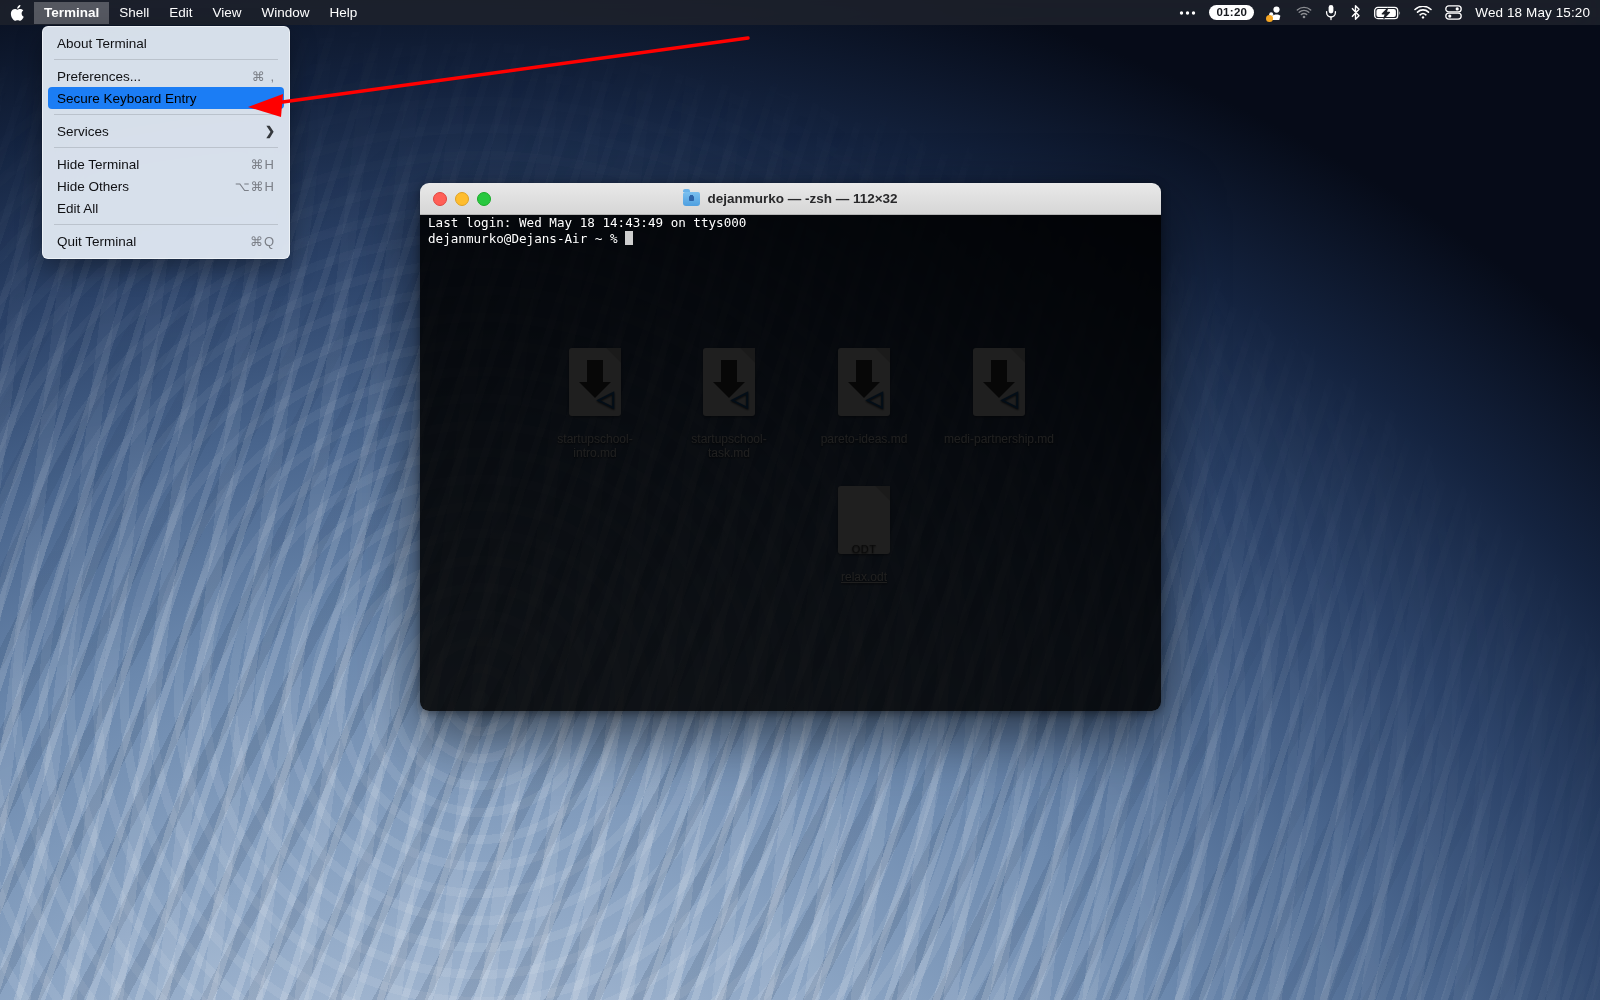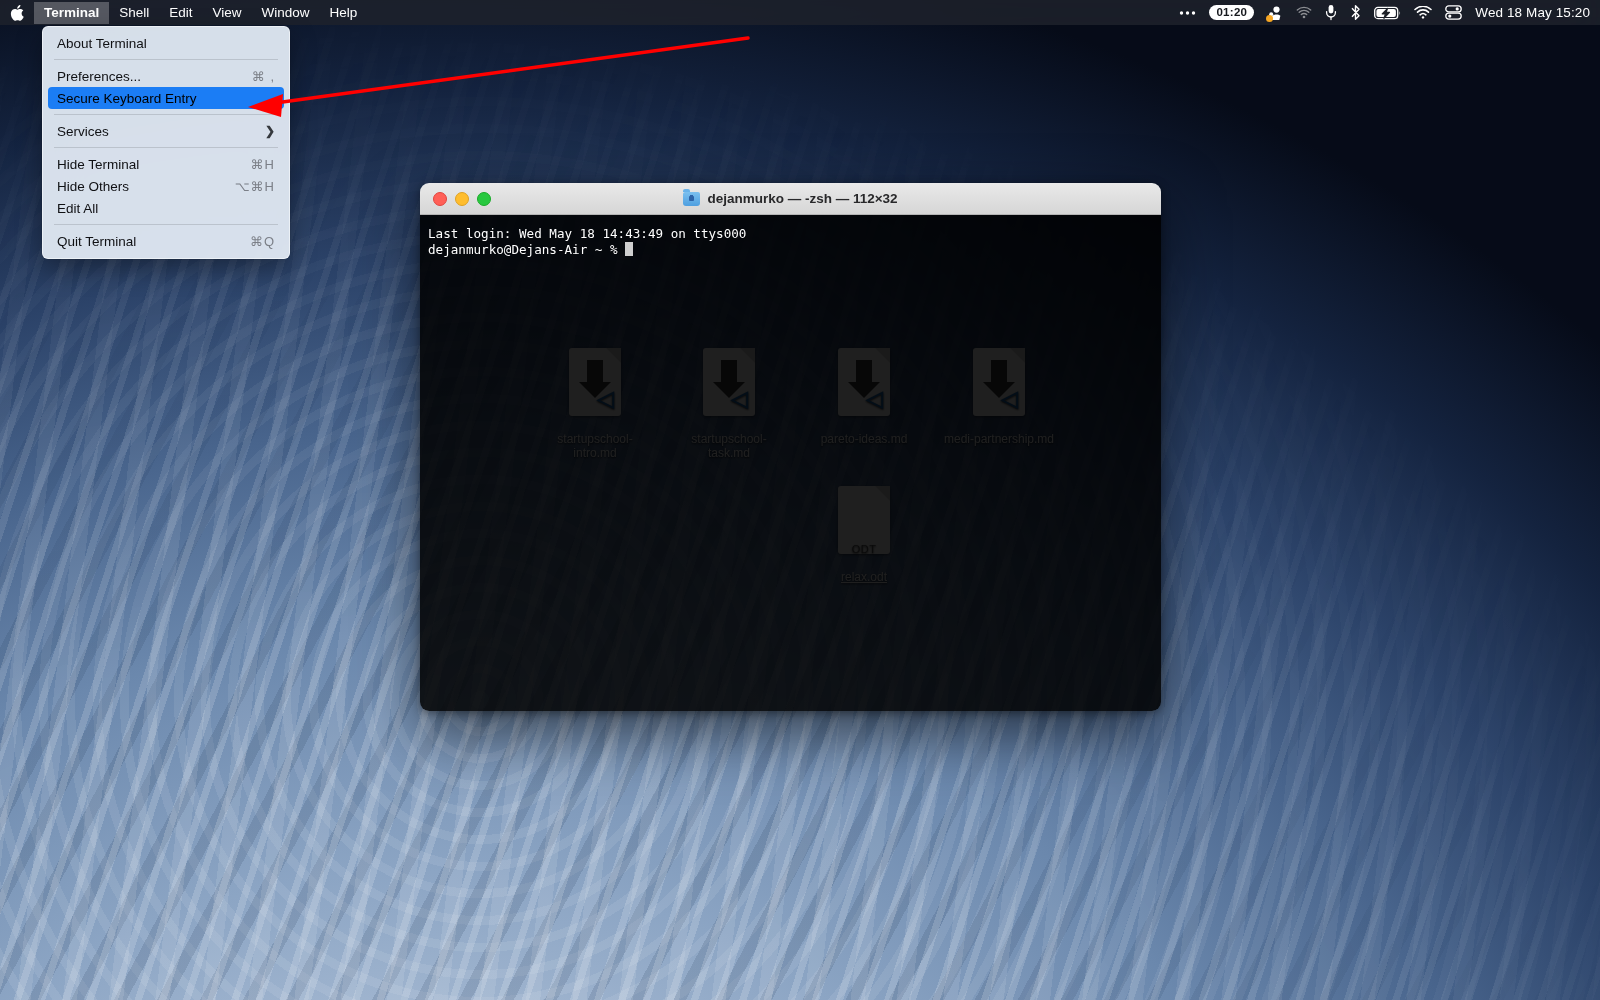--- a/index.html
+++ b/index.html
@@ -265,21 +265,21 @@
   }
   .lock-folder::after {
     content: ""; position: absolute; left: 6px; top: 4px;
     width: 5px; height: 5px; background: #2d63a8;
     box-shadow: 0 -2px 0 -1px #2d63a8;
     border-radius: 1px;
   }
   .term-body {
     height: 497px;
     background: rgba(0,0,0,0.88);
-    padding: 11px 8px;
+    padding: 0 8px;
     color: #ffffff;
     font-family: "DejaVu Sans Mono", "Liberation Mono", monospace;
     font-size: 12.6px;
     line-height: 16px;
     white-space: pre;
   }
   .cursor-block {
     display: inline-block;
     width: 8px; height: 14px;
     background: #cfcfcf;

